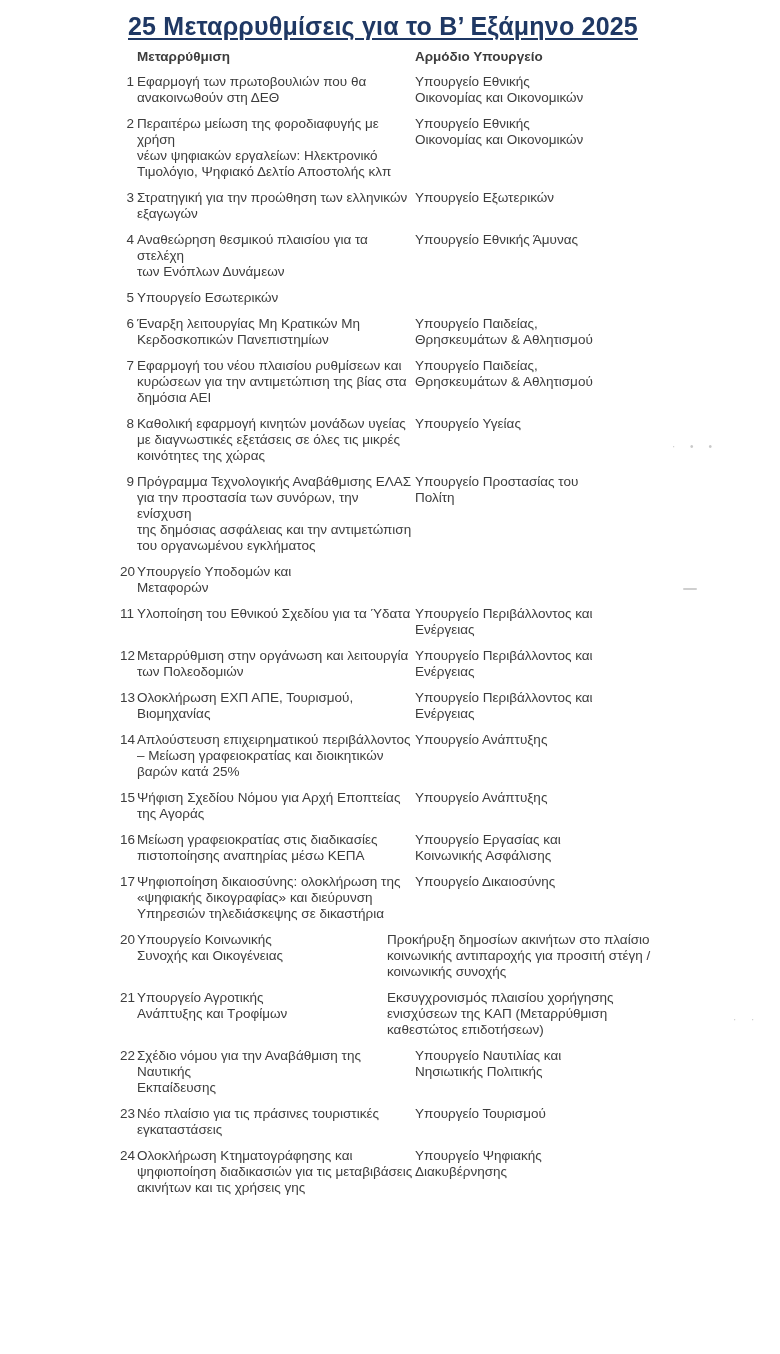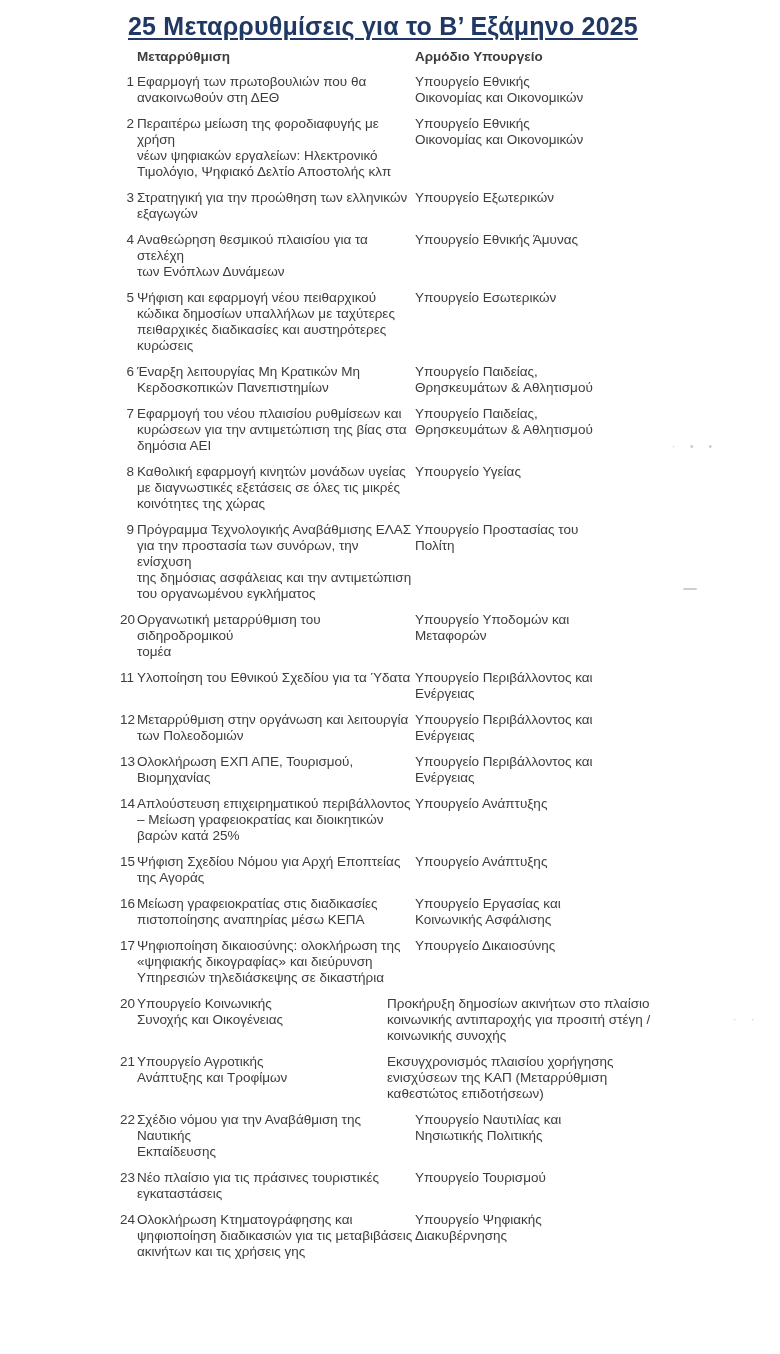--- a/index.html
+++ b/index.html
@@ -120,24 +120,20 @@
 
   <div class="row">
     <div class="cell num">4</div>
     <div class="cell reform">Αναθεώρηση θεσμικού πλαισίου για τα στελέχη
 των Ενόπλων Δυνάμεων</div>
     <div class="cell ministry">Υπουργείο Εθνικής Άμυνας</div>
   </div>
 
   <div class="row">
     <div class="cell num">5</div>
-    <div class="cell reform">Ψήφιση και εφαρμογή νέου πειθαρχικού
-κώδικα δημοσίων υπαλλήλων με ταχύτερες
-πειθαρχικές διαδικασίες και αυστηρότερες
-κυρώσεις</div>
     <div class="cell ministry">Υπουργείο Εσωτερικών</div>
   </div>
 
   <div class="row">
     <div class="cell num">6</div>
     <div class="cell reform">Έναρξη λειτουργίας Μη Κρατικών Μη
 Κερδοσκοπικών Πανεπιστημίων</div>
     <div class="cell ministry">Υπουργείο Παιδείας,
 Θρησκευμάτων &amp; Αθλητισμού</div>
   </div>
@@ -164,22 +160,20 @@
     <div class="cell reform">Πρόγραμμα Τεχνολογικής Αναβάθμισης ΕΛΑΣ
 για την προστασία των συνόρων, την ενίσχυση
 της δημόσιας ασφάλειας και την αντιμετώπιση
 του οργανωμένου εγκλήματος</div>
     <div class="cell ministry">Υπουργείο Προστασίας του
 Πολίτη</div>
   </div>
 
   <div class="row">
     <div class="cell num">20</div>
-    <div class="cell reform">Οργανωτική μεταρρύθμιση του σιδηροδρομικού
-τομέα</div>
     <div class="cell ministry">Υπουργείο Υποδομών και
 Μεταφορών</div>
   </div>
 
   <div class="row">
     <div class="cell num">11</div>
     <div class="cell reform">Υλοποίηση του Εθνικού Σχεδίου για τα Ύδατα</div>
     <div class="cell ministry">Υπουργείο Περιβάλλοντος και
 Ενέργειας</div>
   </div>

